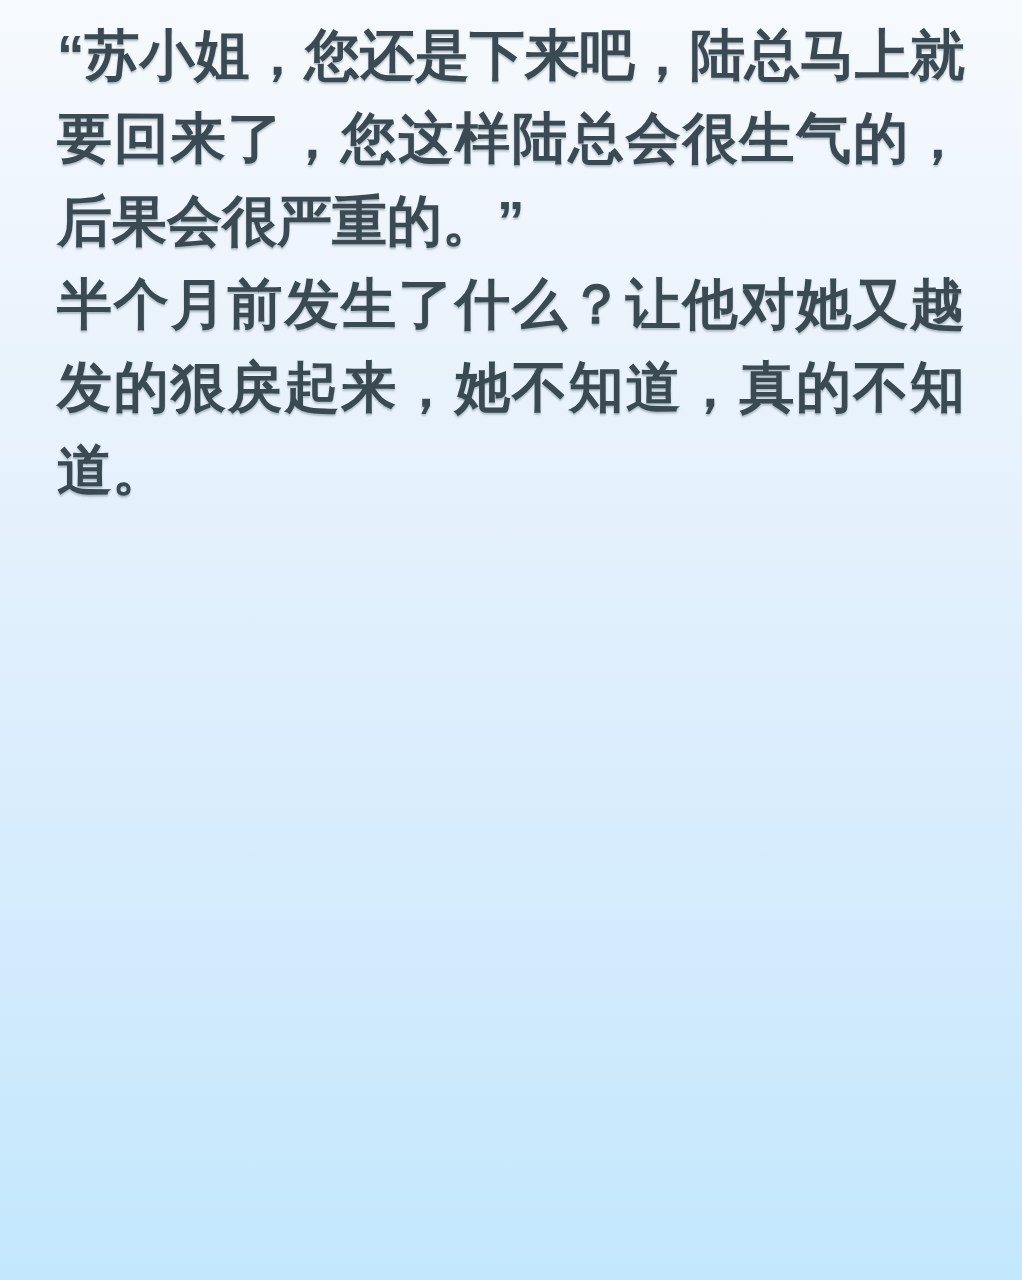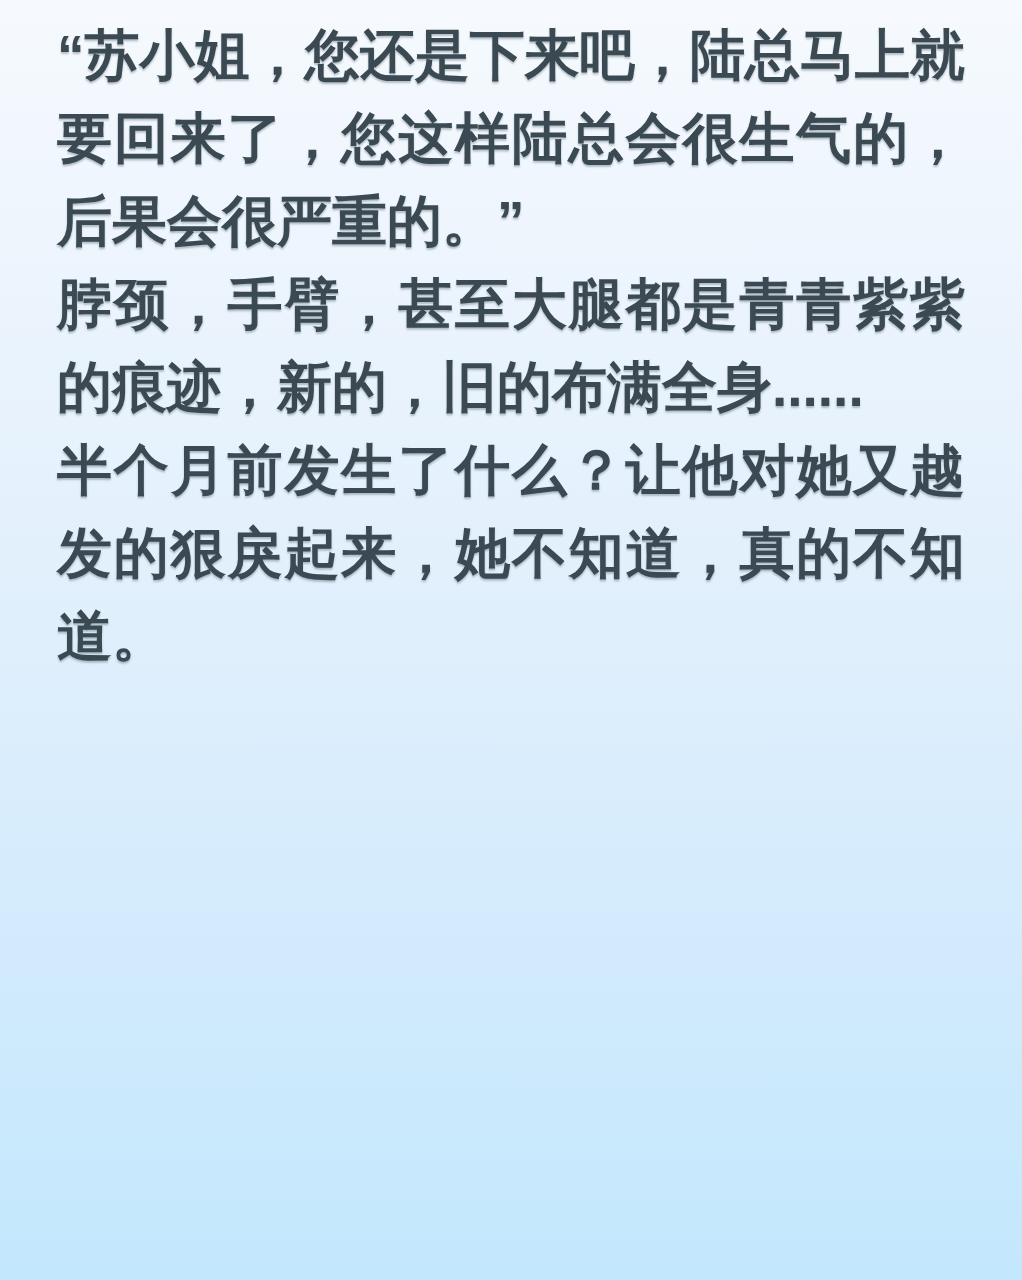--- a/index.html
+++ b/index.html
@@ -31,16 +31,15 @@
     text-align: justify;
     word-break: break-all;
   }
 </style>
 </head>
 <body>
 
 <div class="reader-page">
   <div class="reader-text">
     <p>“苏小姐，您还是下来吧，陆总马上就要回来了，您这样陆总会很生气的，后果会很严重的。”</p>
-    <p>脖颈，手臂，甚至大腿都是青青紫紫的痕迹，新的，旧的布满全身......</p>
     <p>半个月前发生了什么？让他对她又越发的狠戾起来，她不知道，真的不知道。</p>
   </div>
 </div>
 
 </body></html>

